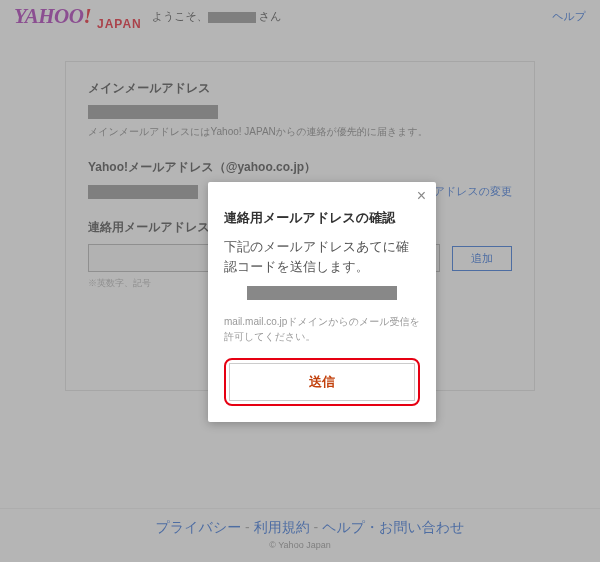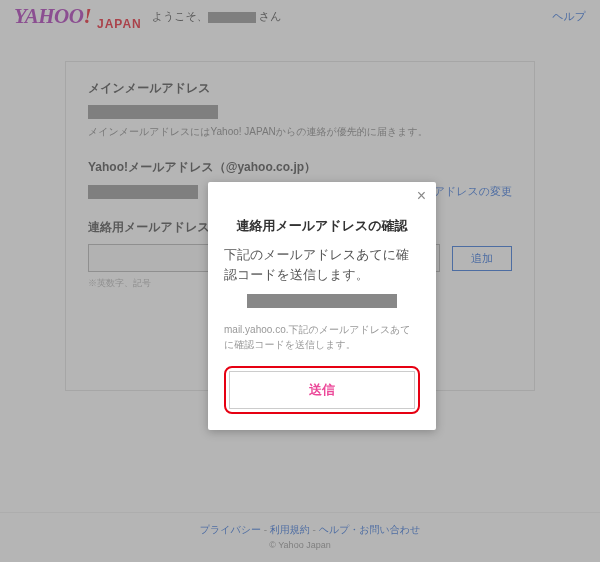--- a/index.html
+++ b/index.html
@@ -27,38 +27,38 @@
 .value-mask.w1 { width: 130px; }
 .value-mask.w2 { width: 110px; }
 .note { font-size: 10px; color: #777; margin-top: 6px; }
 .btn-outline { border: 1px solid #1a5fd6; color: #1a5fd6; background: #fff; font-size: 11px; padding: 4px 18px; cursor: pointer; font-family: inherit; }
 .btn-outline.right { margin-left: auto; }
 .link-change { color: #1a5fd6; font-size: 11px; cursor: pointer; margin-left: auto; }
 .yahoo-domain { font-size: 12px; color: #333; }
 .input-field { border: 1px solid #aaa; background: #f9f9f9; height: 28px; flex: 1; padding: 0 8px; }
 .input-hint { font-size: 9px; color: #aaa; margin-top: 5px; }
 .footer { position: absolute; bottom: 0; left: 0; right: 0; text-align: center; padding: 10px 0 12px; border-top: 1px solid #eee; }
-.footer-links { font-size: 10px; color: #1a5fd6; margin-left: 20px; }
+.footer-links { font-size: 14px; color: #1a5fd6; margin-left: 20px; }
 .footer-links span { cursor: pointer; }
 .footer-sep { color: #999; }
 .copyright { font-size: 9px; color: #888; margin-top: 3px; }
 
 .overlay { position: absolute; inset: 0; background: rgba(120,120,120,0.55); }
 .modal {
   position: absolute; left: 208px; top: 182px; width: 228px;
   background: #fff; border-radius: 2px; box-shadow: 0 2px 10px rgba(0,0,0,0.25);
   padding: 16px;
 }
 .modal-close { position: absolute; top: 6px; right: 10px; font-size: 16px; color: #888; cursor: pointer; line-height: 1; }
-.modal-title { font-size: 13px; font-weight: 700; text-align: center; margin-bottom: 10px; margin-top: 19px; }
+.modal-title { font-size: 13px; font-weight: 700; margin-bottom: 10px; margin-top: 11px; }
 .modal-text { font-size: 13px; color: #555; text-align: left; line-height: 1.5; margin-bottom: 10px; }
 .modal-email { background: #888; width: 150px; height: 14px; margin: 0 auto 14px; }
 .modal-note { font-size: 10px; color: #999; line-height: 1.5; margin-bottom: 14px; }
 .modal-send-wrap { border: 2.5px solid #e60012; border-radius: 8px; padding: 3px; }
-.modal-send { width: 100%; background: #fff; border: 1px solid #ccc; color: #ec4899; font-weight: 700; font-size: 13px; padding: 9px 0; cursor: pointer; font-family: inherit; }
+.modal-send { width: 100%; background: #fff; border: 1px solid #ccc; color: #c2410c; font-weight: 700; font-size: 13px; padding: 9px 0; cursor: pointer; font-family: inherit; }
 </style>
 </head>
 <body>
 
 <div class="page">
   <div class="header">
     <span>
       <span class="logo-yahoo">YAHOO</span><span class="logo-excl">!</span>
       <span class="logo-japan">JAPAN</span>
     </span>
@@ -112,18 +112,18 @@
     </div>
     <div class="copyright">© Yahoo Japan</div>
   </div>
 
   <div class="overlay"></div>
   <div class="modal">
     <span class="modal-close">×</span>
     <div class="modal-title">連絡用メールアドレスの確認</div>
     <div class="modal-text">下記のメールアドレスあてに確認コードを送信します。</div>
     <div class="modal-email"></div>
-    <div class="modal-note">mail.yahoo.co.下記のメールアドレスあてに確認コードを送信します。</div>
+    <div class="modal-note">mail.mail.co.jpドメインからのメール受信を許可してください。</div>
     <div class="modal-send-wrap">
       <button class="modal-send">送信</button>
     </div>
   </div>
 </div>
 
 </body></html>

